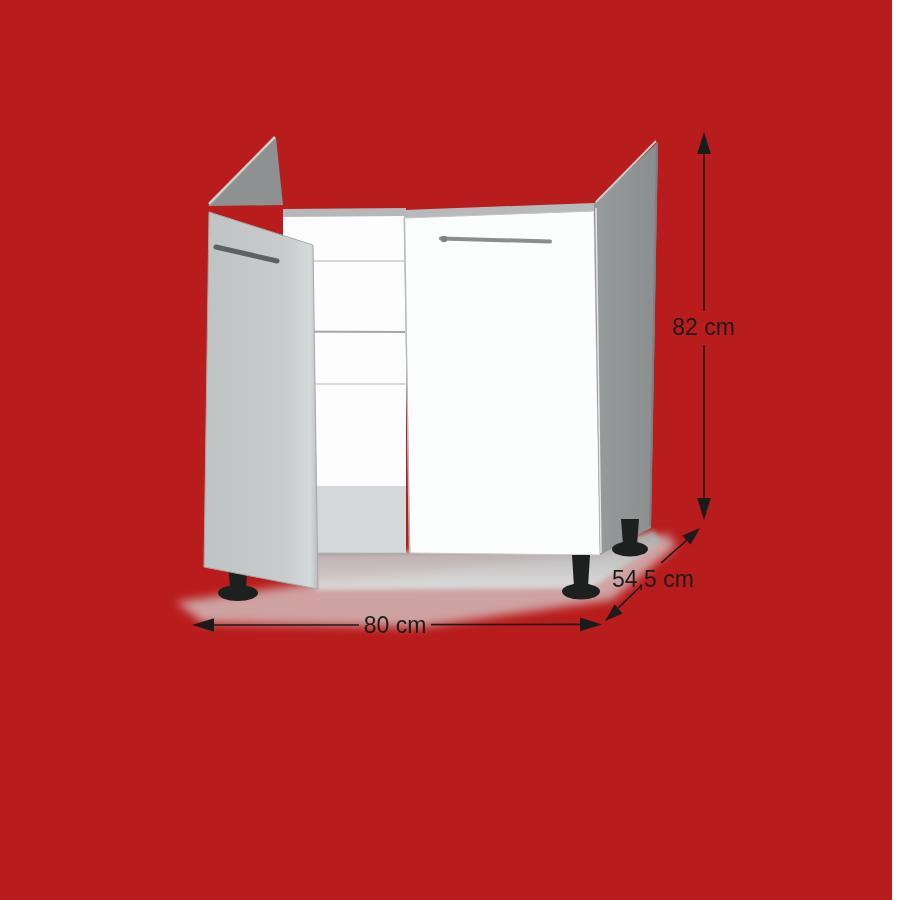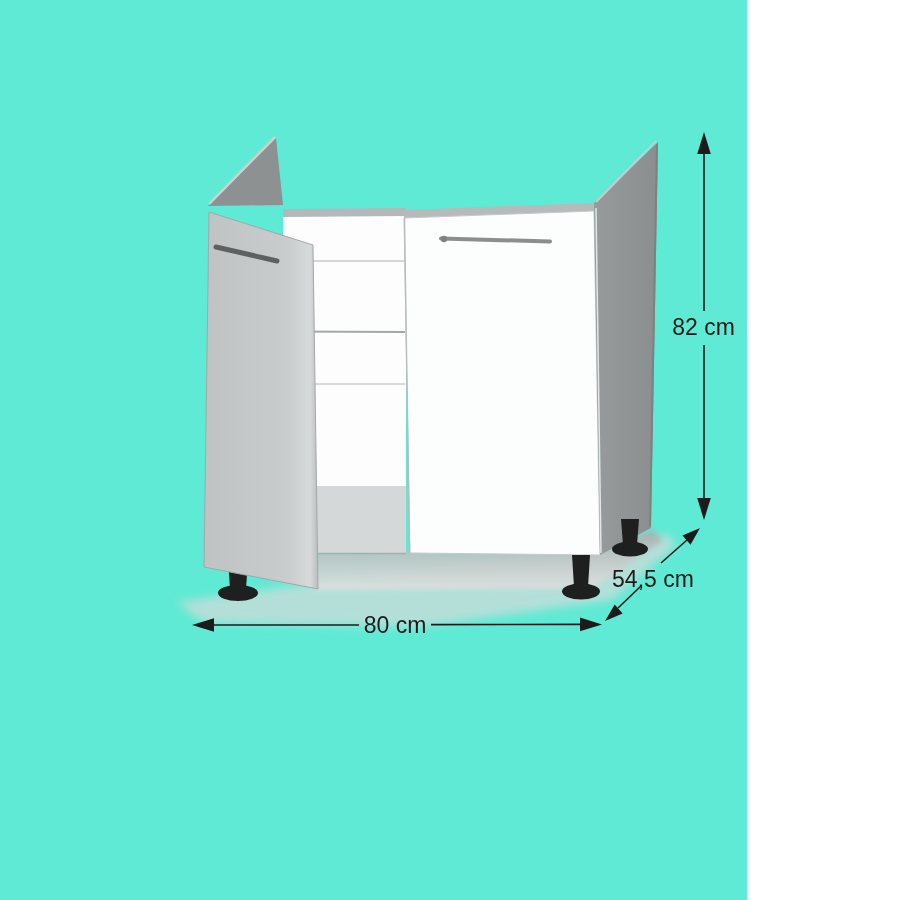--- a/index.html
+++ b/index.html
@@ -6,23 +6,23 @@
     margin: 0;
     padding: 0;
     background: #ffffff;
     width: 900px;
     height: 900px;
     overflow: hidden;
     font-family: "Liberation Sans", sans-serif;
   }
   #stage {
     position: relative;
-    width: 747px;
+    width: 892px;
     height: 900px;
-    background: #5eead4;
+    background: #b91c1c;
   }
   svg { display: block; }
   text.dim-label {
     font-family: "Liberation Sans", sans-serif;
     font-size: 23px;
     fill: #1b1b1b;
   }
 </style>
 </head>
 <body>

